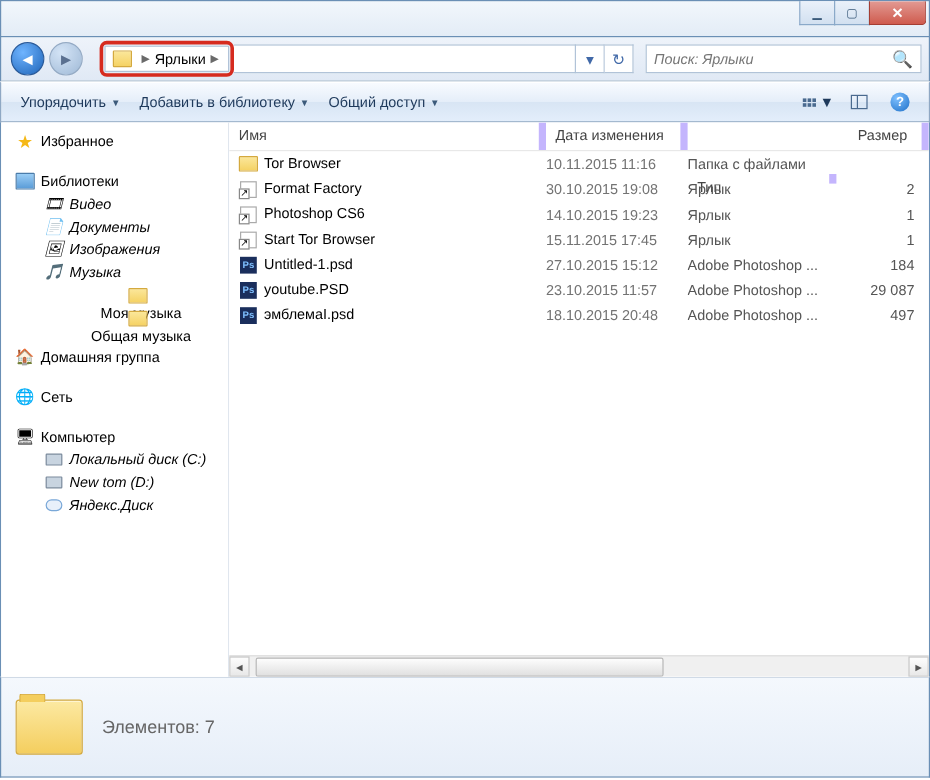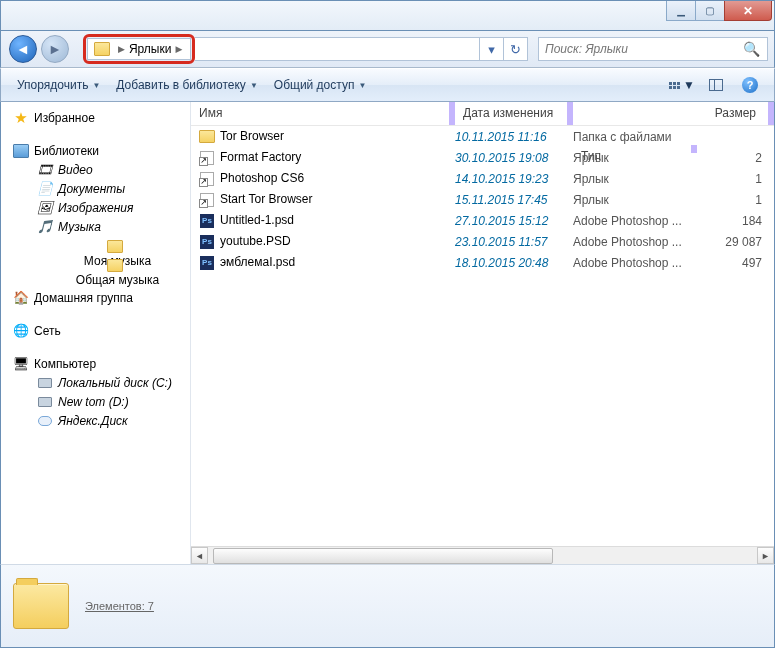--- a/index.html
+++ b/index.html
@@ -66,40 +66,40 @@
 .main { flex: 1; background: #fff; display: flex; flex-direction: column; overflow: hidden; }
 .headers { display: flex; height: 24px; border-bottom: 1px solid #e8e8e8; font-size: 12px; color: #444; }
 .hcol { padding: 4px 8px; border-right: 6px solid #c4b5fd; cursor: pointer; }
 .col-name { width: 264px; }
 .col-date { width: 118px; }
 .col-type { width: 124px; margin-top: 43px; }
 .col-size { flex: 1; text-align: right; padding-right: 12px; }
 .files { flex: 1; overflow: hidden; font-size: 12px; }
 .frow { display: flex; height: 21px; align-items: center; cursor: pointer; }
 .fc-name { width: 264px; display: flex; align-items: flex-start; padding-left: 8px; gap: 5px; }
-.fc-date { width: 118px; color: #0369a1; font-style: italic; }
+.fc-date { width: 118px; color: #737373; }
 .fc-type { width: 124px; color: #555; white-space: nowrap; overflow: hidden; text-overflow: ellipsis; }
 .fc-size { flex: 1; text-align: right; padding-right: 12px; color: #555; }
 .fico { width: 16px; height: 16px; display: flex; align-items: center; justify-content: center; flex-shrink: 0; }
 .fico-folder { width: 16px; height: 13px; background: linear-gradient(#fbe79a,#f5d264); border: 1px solid #d4a93e; border-radius: 1px; }
 .fico-lnk { width: 14px; height: 14px; background: #fff; border: 1px solid #aaa; position: relative; }
 .fico-lnk::after { content:"↗"; position:absolute; bottom:-2px; left:-2px; font-size:8px; background:#fff; border:1px solid #888; width:7px; height:7px; line-height:6px; text-align:center; }
 .fico-psd { width: 14px; height: 14px; background: #1a2e5c; color:#7fc0ff; font-size:8px; font-weight:bold; display:flex; align-items:center; justify-content:center; }
 .fico-psd::before { content:"Ps"; }
 .scrollbar-h { height: 18px; background: #f0f0f0; border-top: 1px solid #dcdcdc; display: flex; align-items: center; padding: 0 18px; position: relative; }
 .sb-btn { position: absolute; width: 17px; height: 17px; background: linear-gradient(#fdfdfd,#e8e8e8); border: 1px solid #c8c8c8; display: flex; align-items: center; justify-content: center; font-size: 9px; color: #555; top: 0; cursor: pointer; }
 .sb-btn.left { left: 0; }
 .sb-btn.right { right: 0; }
 .sb-thumb { height: 16px; width: 340px; background: linear-gradient(#fdfdfd,#e0e0e0); border: 1px solid #b8b8b8; border-radius: 2px; margin-left: 4px; cursor: pointer; }
 
 
 .status { height: 84px; background: linear-gradient(#f4f8fd,#e6eef8); border: 1px solid #6a8fb5; border-top: 1px solid #d0dae6; display: flex; align-items: center; padding: 6px 12px; font-size: 12px; color: #4a5a6c; }
 .big-folder { width: 56px; height: 46px; background: linear-gradient(#fce9a2,#f4ce5e); border: 1px solid #d4a93e; border-radius: 3px; position: relative; box-shadow: inset 0 1px 0 #fff5d0; margin-right: 16px; }
 .big-folder::before { content:""; position:absolute; top:-6px; left:2px; width:20px; height:6px; background:#f4ce5e; border:1px solid #d4a93e; border-bottom:none; border-radius:2px 2px 0 0; }
-.status-label { color:#666; font-size:11px;text-decoration:underline; }
+.status-label { color:#666; font-size:15px; }
 </style>
 </head>
 <body>
 
 <div class="titlebar">
   <div class="win-btns">
     <div class="win-btn min"></div>
     <div class="win-btn max"></div>
     <div class="win-btn close"></div>
   </div>

